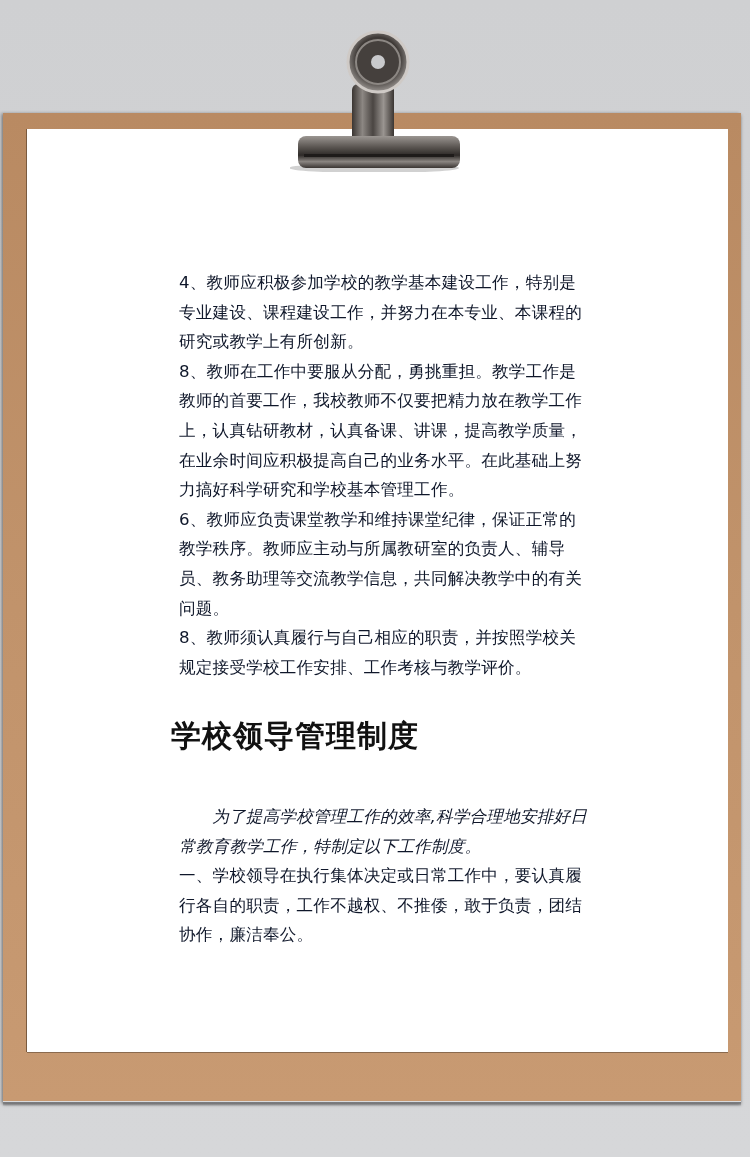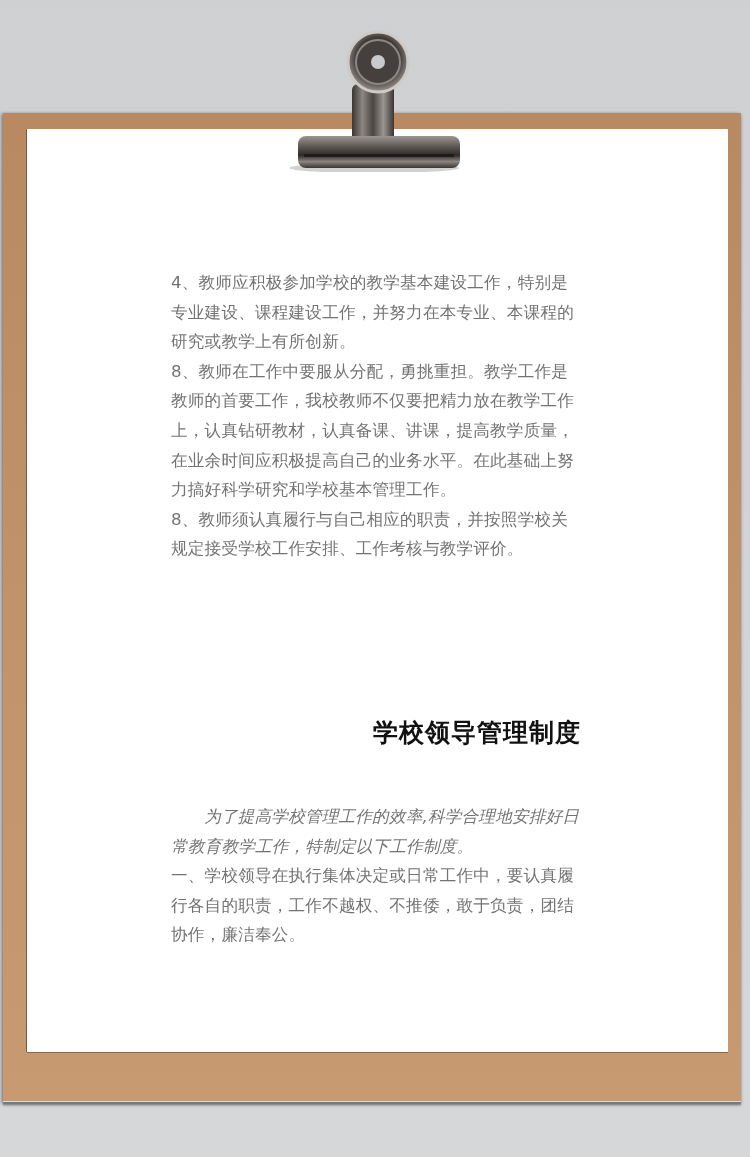--- a/index.html
+++ b/index.html
@@ -17,28 +17,28 @@
     position:absolute; left:3px; top:1102px; width:738px; height:4px;
     background: linear-gradient(180deg, #6e6e70, rgba(150,150,150,0));
   }
   .paper {
     position:absolute; left:27px; top:129px; width:701px; height:923px;
     background:#ffffff;
     box-shadow: -1px 0 0 #7a5a3e, 0 1px 0 #8a6a4e;
   }
   .clip { position:absolute; left:290px; top:22px; width:180px; height:150px; }
   .text-block {
-    position:absolute; left:171px; width:410px;
-    font-size:16.6px; line-height:29.6px; color:#737373;
+    position:absolute; left:179px; width:410px;
+    font-size:16.6px; line-height:29.6px; color:#0f172a;
     letter-spacing:0.2px;
   }
   .text-block p { margin:0; }
   .heading {
     position:absolute; left:171px; width:410px; top:716px;
-    text-align:right; font-size:25px; font-weight:bold; color:#111;
+    text-align:left; font-size:30px; font-weight:bold; color:#111;
     letter-spacing:1px;
   }
   .indent { text-indent:2em;font-style:italic; }
 </style>
 </head>
 <body>
 
 <div class="board"></div>
 <div class="board-edge-shadow"></div>
 <div class="paper"></div>
@@ -70,20 +70,21 @@
   <circle cx="88" cy="40" r="30" fill="url(#ring)" stroke="#cfcac6" stroke-width="3"></circle>
   <circle cx="88" cy="40" r="22" fill="#45403d" stroke="#8c8783" stroke-width="2"></circle>
   <circle cx="88" cy="40" r="7" fill="#c9cacc"></circle>
   <rect x="8" y="114" width="162" height="32" rx="8" fill="url(#bar)"></rect>
   <rect x="14" y="132" width="150" height="3" fill="#1e1b1a"></rect>
 </svg>
 
 <div class="text-block" style="top:268px;">
   <p>4、教师应积极参加学校的教学基本建设工作，特别是专业建设、课程建设工作，并努力在本专业、本课程的研究或教学上有所创新。</p>
   <p>8、教师在工作中要服从分配，勇挑重担。教学工作是教师的首要工作，我校教师不仅要把精力放在教学工作上，认真钻研教材，认真备课、讲课，提高教学质量，在业余时间应积极提高自己的业务水平。在此基础上努力搞好科学研究和学校基本管理工作。</p>
+  <p>6、教师应负责课堂教学和维持课堂纪律，保证正常的教学秩序。教师应主动与所属教研室的负责人、辅导员、教务助理等交流教学信息，共同解决教学中的有关问题。</p>
   <p>8、教师须认真履行与自己相应的职责，并按照学校关规定接受学校工作安排、工作考核与教学评价。</p>
 </div>
 
 <div class="heading">学校领导管理制度</div>
 
 <div class="text-block" style="top:802px;">
   <p class="indent">为了提高学校管理工作的效率,科学合理地安排好日常教育教学工作，特制定以下工作制度。</p>
   <p>一、学校领导在执行集体决定或日常工作中，要认真履行各自的职责，工作不越权、不推倭，敢于负责，团结协作，廉洁奉公。</p>
 </div>
 

